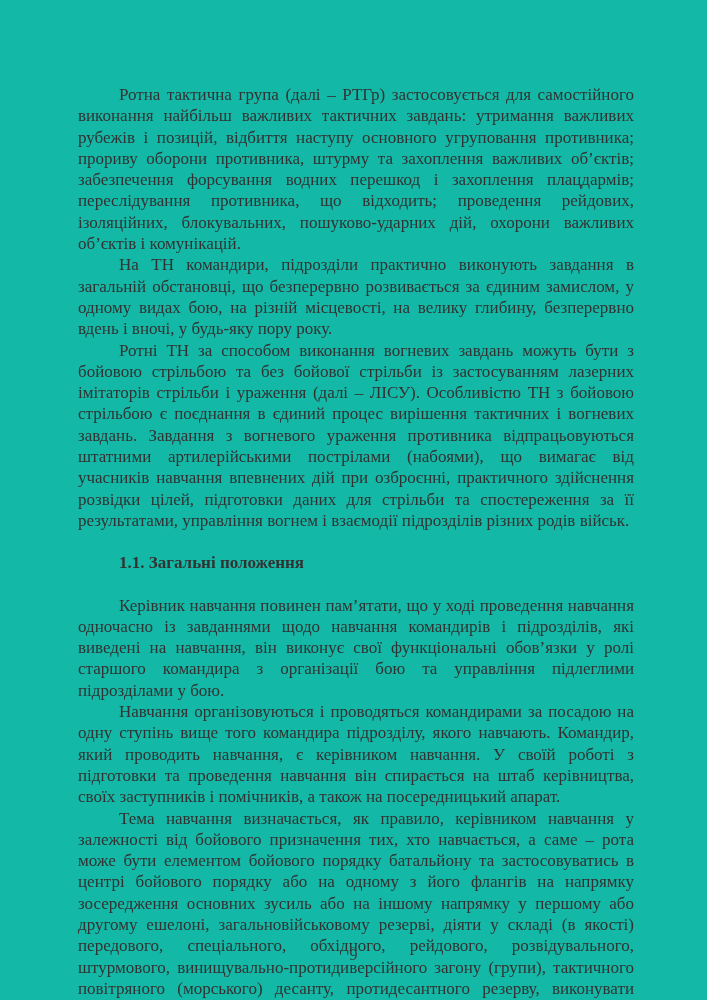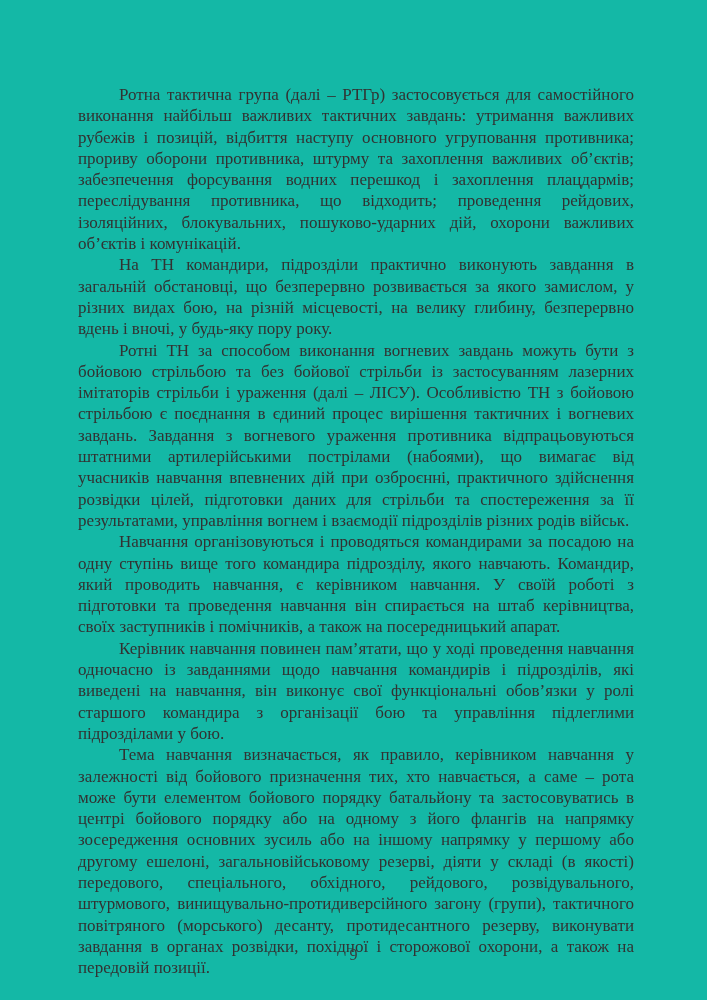--- a/index.html
+++ b/index.html
@@ -47,21 +47,22 @@
     font-size: 16px;
     color: #3a3a3a;
   }
 </style>
 </head>
 <body>
 
 <div class="sheet">
   <div class="text-block">
     <p class="para">Ротна тактична група (далі – РТГр) застосовується для самостійного виконання найбільш важливих тактичних завдань: утримання важливих рубежів і позицій, відбиття наступу основного угруповання противника; прориву оборони противника, штурму та захоплення важливих об’єктів; забезпечення форсування водних перешкод і захоплення плацдармів; переслідування противника, що відходить; проведення рейдових, ізоляційних, блокувальних, пошуково-ударних дій, охорони важливих об’єктів і комунікацій.</p>
-    <p class="para">На ТН командири, підрозділи практично виконують завдання в загальній обстановці, що безперервно розвивається за якого замислом, у різних видах бою, на різній місцевості, на велику глибину, безперервно вдень і вночі, у будь-яку пору року.</p>
+    <p class="para">На ТН командири, підрозділи практично виконують завдання в загальній обстановці, що безперервно розвивається за єдиним замислом, у одному видах бою, на різній місцевості, на велику глибину, безперервно вдень і вночі, у будь-яку пору року.</p>
     <p class="para">Ротні ТН за способом виконання вогневих завдань можуть бути з бойовою стрільбою та без бойової стрільби із застосуванням лазерних імітаторів стрільби і ураження (далі – ЛІСУ). Особливістю ТН з бойовою стрільбою є поєднання в єдиний процес вирішення тактичних і вогневих завдань. Завдання з вогневого ураження противника відпрацьовуються штатними артилерійськими пострілами (набоями), що вимагає від учасників навчання впевнених дій при озброєнні, практичного здійснення розвідки цілей, підготовки даних для стрільби та спостереження за її результатами, управління вогнем і взаємодії підрозділів різних родів військ.</p>
+    <h2 class="section-heading">1.1. Загальні положення</h2>
+    <p class="para">Керівник навчання повинен пам’ятати, що у ході проведення навчання одночасно із завданнями щодо навчання командирів і підрозділів, які виведені на навчання, він виконує свої функціональні обов’язки у ролі старшого командира з організації бою та управління підлеглими підрозділами у бою.</p>
     <p class="para">Навчання організовуються і проводяться командирами за посадою на одну ступінь вище того командира підрозділу, якого навчають. Командир, який проводить навчання, є керівником навчання. У своїй роботі з підготовки та проведення навчання він спирається на штаб керівництва, своїх заступників і помічників, а також на посередницький апарат.</p>
-    <p class="para">Керівник навчання повинен пам’ятати, що у ході проведення навчання одночасно із завданнями щодо навчання командирів і підрозділів, які виведені на навчання, він виконує свої функціональні обов’язки у ролі старшого командира з організації бою та управління підлеглими підрозділами у бою.</p>
     <p class="para">Тема навчання визначається, як правило, керівником навчання у залежності від бойового призначення тих, хто навчається, а саме – рота може бути елементом бойового порядку батальйону та застосовуватись в центрі бойового порядку або на одному з його флангів на напрямку зосередження основних зусиль або на іншому напрямку у першому або другому ешелоні, загальновійськовому резерві, діяти у складі (в якості) передового, спеціального, обхідного, рейдового, розвідувального, штурмового, винищувально-протидиверсійного загону (групи), тактичного повітряного (морського) десанту, протидесантного резерву, виконувати завдання в органах розвідки, похідної і сторожової охорони, а також на передовій позиції.</p>
 
   </div>
   <div class="page-number">9</div>
 </div>
 
 </body></html>

